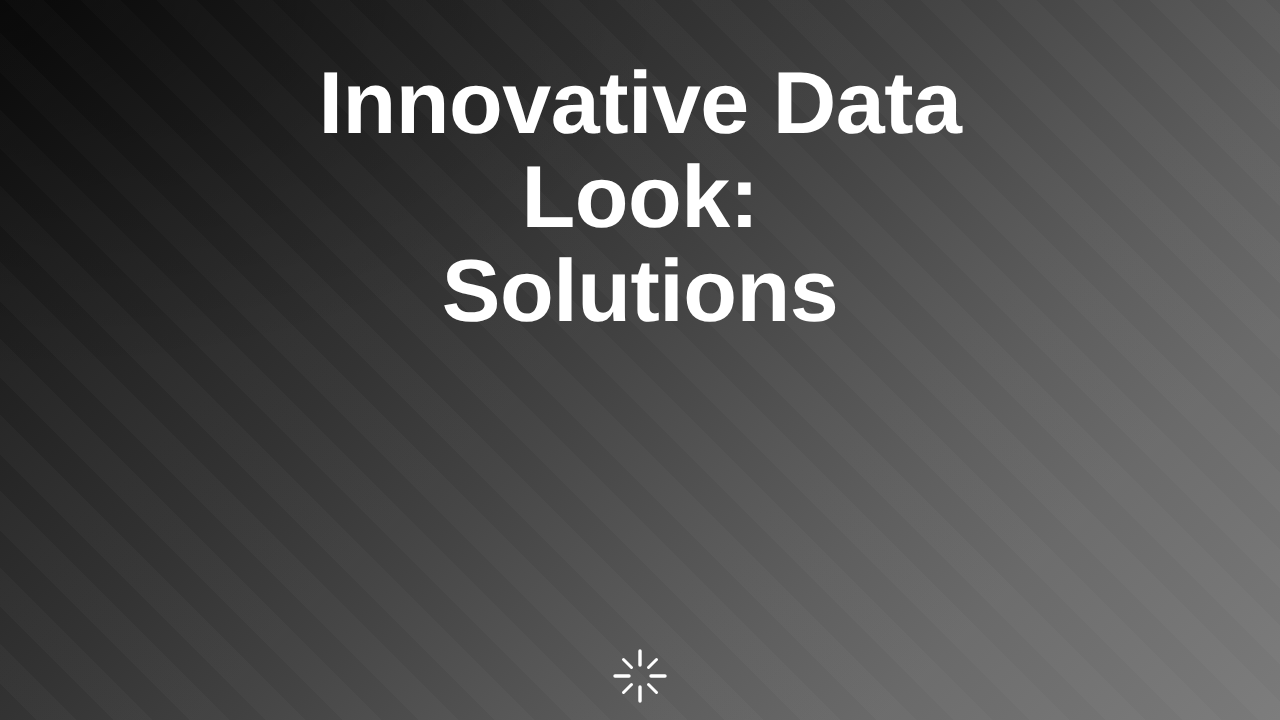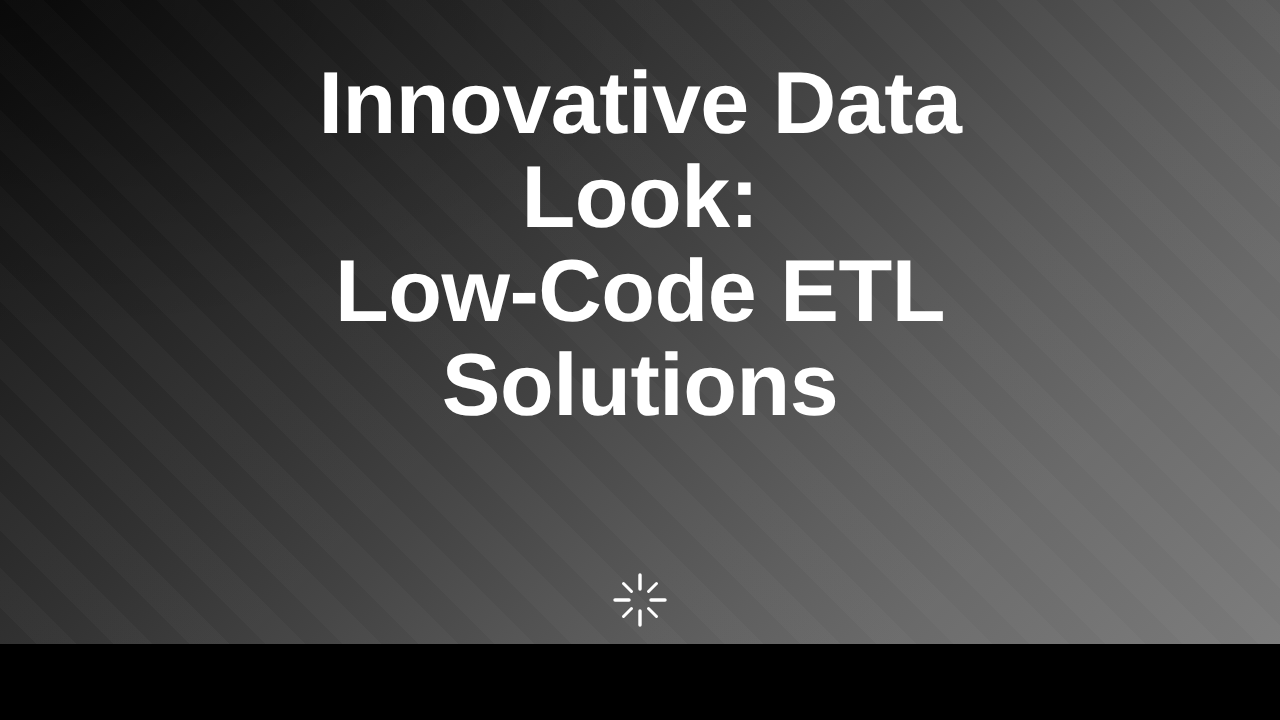--- a/index.html
+++ b/index.html
@@ -5,21 +5,21 @@
 <style>
   html, body {
     margin: 0;
     padding: 0;
     background: #000;
   }
 
   #slide {
     position: relative;
     width: 1280px;
-    height: 644px;
+    height: 720px;
     overflow: hidden;
     box-sizing: border-box;
     font-family: "Liberation Sans", "DejaVu Sans", sans-serif;
     
     background-image: linear-gradient(135deg,
         #0e0e0e   0%,
         #161616   8%,
         #242424  22%,
         #333333  36%,
         #434343  49%,
@@ -106,21 +106,20 @@
 <div id="slide">
 
   <div class="stripe-overlay"></div>
   <div class="corner-shade"></div>
 
   <div class="content">
 
     <div class="title-block">
       <span class="title-line">Innovative Data</span>
       <span class="title-line">Look:</span>
-      <span class="title-line">Low-Code ETL</span>
       <span class="title-line">Solutions</span>
     </div>
 
     <div class="spinner-wrap">
       <svg class="spinner-icon" viewBox="0 0 56 56" aria-hidden="true">
         <g stroke="#ffffff" stroke-linecap="round" fill="none">
 
           <line x1="28" y1="3" x2="28" y2="17" stroke-width="3.4"></line>
           <line x1="28" y1="39" x2="28" y2="53" stroke-width="3.4"></line>
           <line x1="3" y1="28" x2="17" y2="28" stroke-width="3.4"></line>

